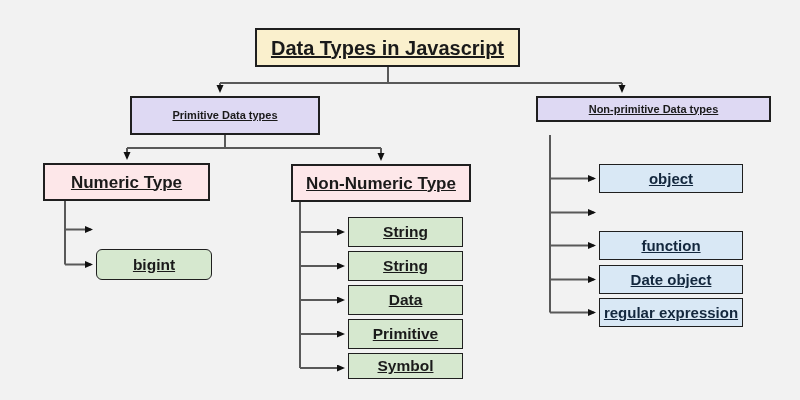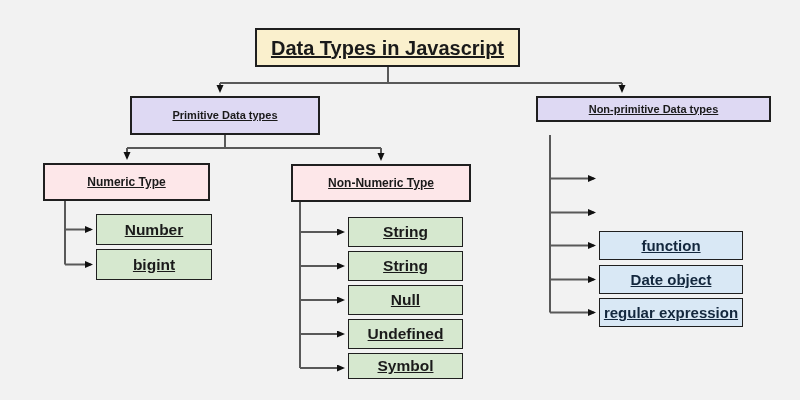--- a/index.html
+++ b/index.html
@@ -14,21 +14,21 @@
     overflow:hidden;
   }
   .node{
     position:absolute; box-sizing:border-box;
     display:flex; align-items:center; justify-content:center;
     border:2px solid var(--border); color:var(--text);
     font-weight:700; text-align:right; line-height:1; white-space:nowrap;text-decoration:underline;
   }
   .title-node{background:var(--title-fill); font-size:20px;}
   .branch-node{background:var(--branch-fill); font-size:11px;}
-  .type-node{background:var(--type-fill); font-size:12px;}
+  .type-node{background:var(--type-fill); font-size:17px;}
   .leaf-green{background:var(--leaf-green-fill); font-size:15.5px; border-width:1.5px;}
   .leaf-blue{background:var(--leaf-blue-fill); font-size:15px; border-width:1.5px; color:#13273d;}
   svg.connectors{position:absolute; left:0; top:0; pointer-events:none;}
 </style>
 </head>
 <body>
 
 <div class="canvas">
 
   <svg class="connectors" width="800" height="400" viewBox="0 0 800 400">
@@ -68,26 +68,26 @@
   </svg>
 
   <div class="node title-node" style="left:255px; top:28px; width:265px; height:39px;">Data Types in Javascript</div>
 
   <div class="node branch-node" style="left:130px; top:96px; width:190px; height:39px;">Primitive Data types</div>
   <div class="node branch-node" style="left:514px; top:96px; width:235px; height:26px;margin-left:22px;">Non-primitive Data types</div>
 
   <div class="node type-node" style="left:43px; top:163px; width:167px; height:38px;">Numeric Type</div>
   <div class="node type-node" style="left:291px; top:164px; width:180px; height:38px;">Non-Numeric Type</div>
 
-  <div class="node leaf-green" style="left:96px; top:214px; width:116px; height:31px;">Number</div>
-  <div class="node leaf-green" style="left:96px; top:249px; width:116px; height:31px;">bigint</div>
+  <div class="node leaf-green" style="left:96px; top:249px; width:116px; height:31px;border-radius:6px;">bigint</div>
 
   <div class="node leaf-green" style="left:348px; top:217px; width:115px; height:30px;">String</div>
   <div class="node leaf-green" style="left:348px; top:251px; width:115px; height:30px;">String</div>
-  <div class="node leaf-green" style="left:348px; top:285px; width:115px; height:30px;">Null</div>
-  <div class="node leaf-green" style="left:348px; top:319px; width:115px; height:30px;">Undefined</div>
+  <div class="node leaf-green" style="left:348px; top:285px; width:115px; height:30px;">Data</div>
+  <div class="node leaf-green" style="left:348px; top:319px; width:115px; height:30px;">Primitive</div>
   <div class="node leaf-green" style="left:348px; top:353px; width:115px; height:26px;">Symbol</div>
 
+  <div class="node leaf-blue" style="left:599px; top:164px; width:144px; height:29px;">object</div>
   <div class="node leaf-blue" style="left:599px; top:231px; width:144px; height:29px;">function</div>
   <div class="node leaf-blue" style="left:599px; top:298px; width:144px; height:29px;">regular expression</div>
   <div class="node leaf-blue" style="left:599px; top:265px; width:144px; height:29px;">Date object</div>
 
 </div>
 
 </body></html>

